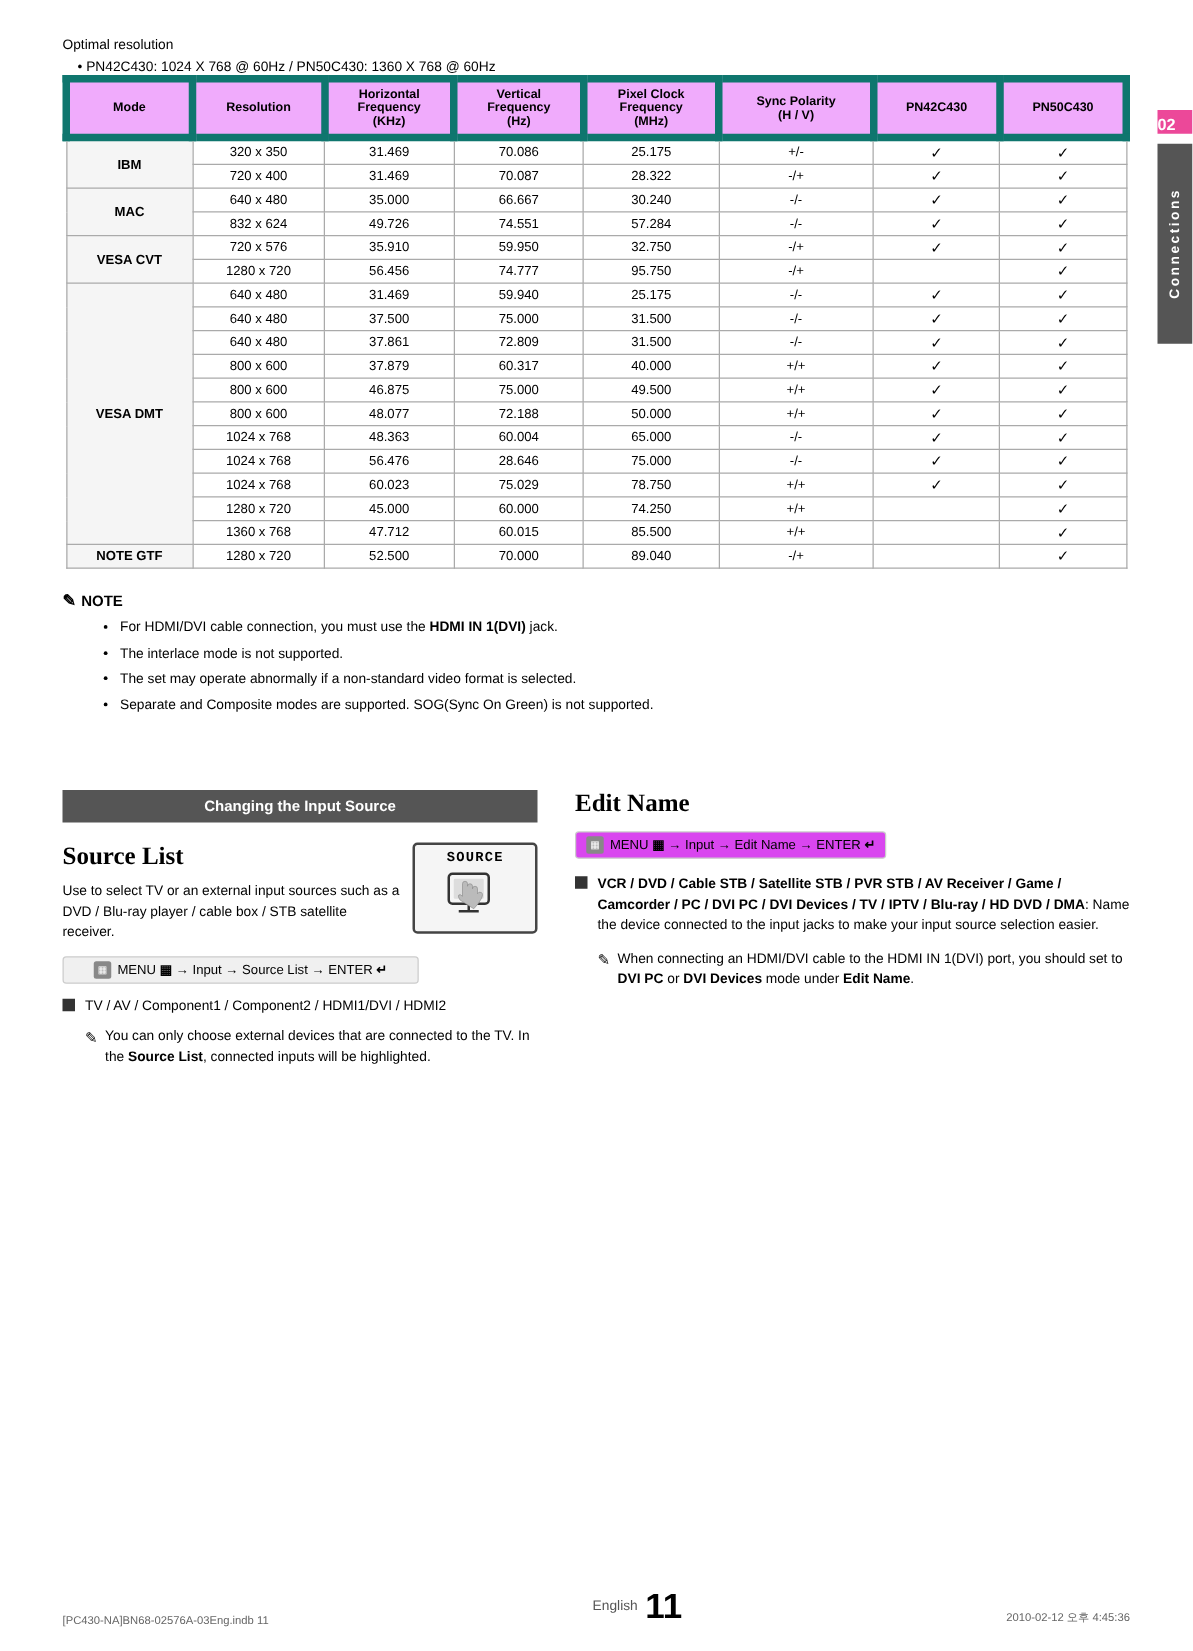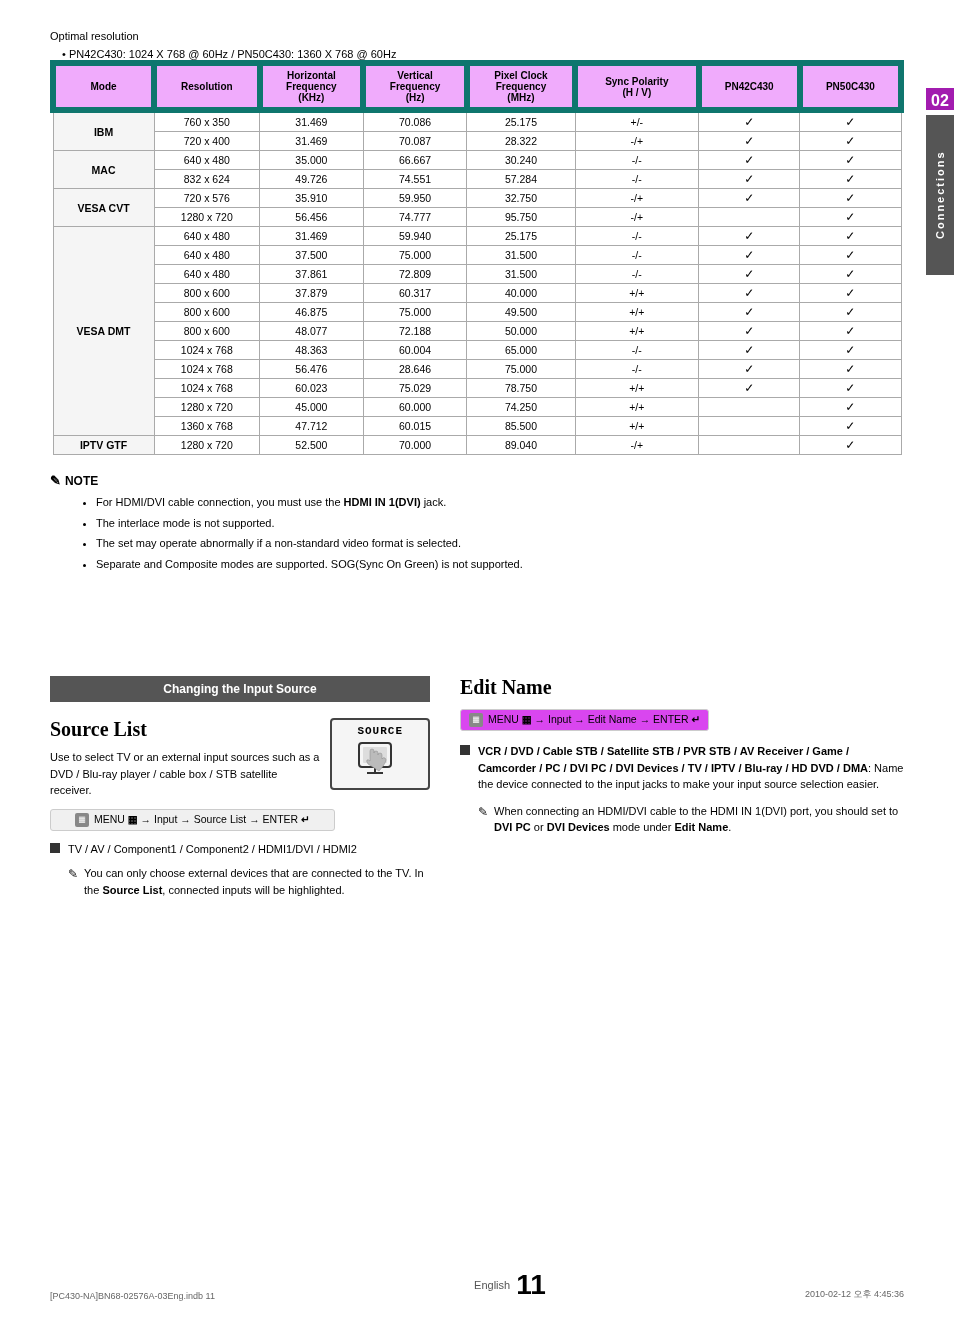--- a/index.html
+++ b/index.html
@@ -89,21 +89,20 @@
       padding: 6px 0;
       font-size: 12px;
       font-weight: bold;
       margin-bottom: 16px;
       width: 380px;
     }
     
     .two-col {
       display: flex;
       gap: 30px;
-      margin-top: 44px;
     }
     .left-col {
       width: 380px;
       flex-shrink: 0;
     }
     .right-col {
       flex: 1;
     }
     
     .source-list-header {
@@ -172,25 +171,25 @@
       color: #555;
     }
     
     .ck::after { content: '✓'; font-size: 12px; }
     
     .section-num {
       position: absolute;
       right: 0;
       top: 88px;
       width: 28px;
-      background: #a21caf;
+      background: #ec4899;
       color: #fff;
-      font-size: 16px;
-      font-weight: bold;
-      text-align: center;
+      font-size: 13px;
+      font-weight: bold;
+      text-align: left;
       padding: 4px 0 0 0;
     }
     .section-label {
       position: absolute;
       right: 0;
       top: 115px;
       width: 28px;
       height: 160px;
       background: #555;
       color: #fff;
@@ -230,21 +229,21 @@
         <th>Pixel Clock<br>Frequency<br>(MHz)</th>
         <th>Sync Polarity<br>(H / V)</th>
         <th>PN42C430</th>
         <th>PN50C430</th>
       </tr>
     </thead>
     <tbody>
 
       <tr>
         <td class="mode-cell" rowspan="2">IBM</td>
-        <td>760 x 350</td>
+        <td>320 x 350</td>
         <td>31.469</td>
         <td>70.086</td>
         <td>25.175</td>
         <td>+/-</td>
         <td><span class="ck"></span></td>
         <td><span class="ck"></span></td>
       </tr>
       <tr>
         <td>720 x 400</td>
         <td>31.469</td>
@@ -390,21 +389,21 @@
         <td>1360 x 768</td>
         <td>47.712</td>
         <td>60.015</td>
         <td>85.500</td>
         <td>+/+</td>
         <td></td>
         <td><span class="ck"></span></td>
       </tr>
 
       <tr>
-        <td class="mode-cell">IPTV GTF</td>
+        <td class="mode-cell">NOTE GTF</td>
         <td>1280 x 720</td>
         <td>52.500</td>
         <td>70.000</td>
         <td>89.040</td>
         <td>-/+</td>
         <td></td>
         <td><span class="ck"></span></td>
       </tr>
     </tbody>
   </table>

